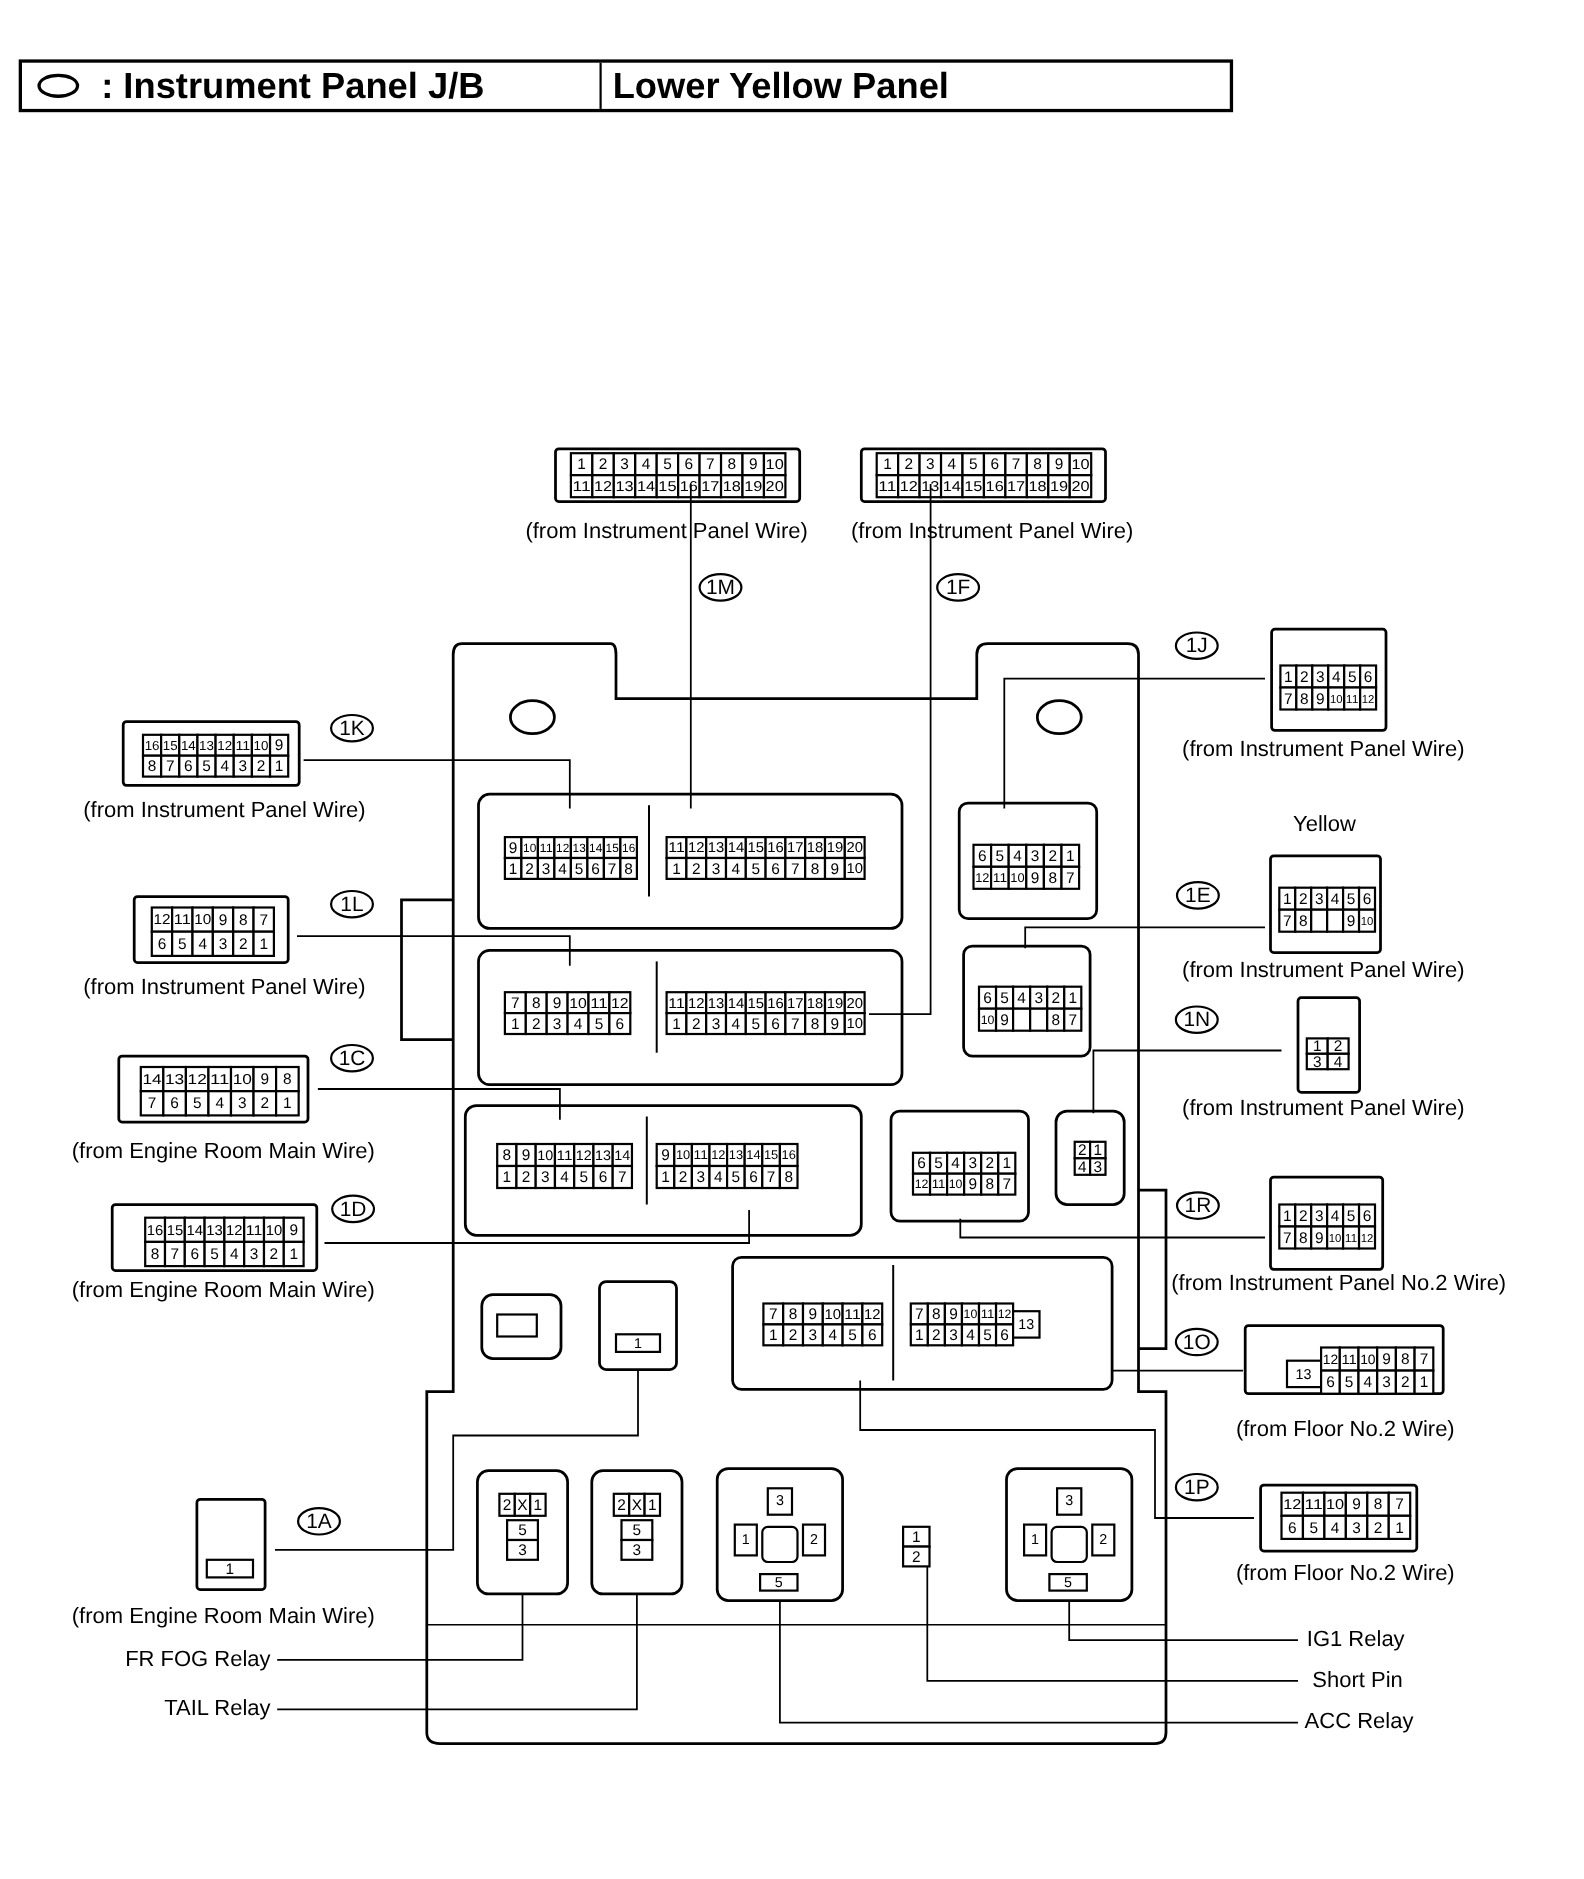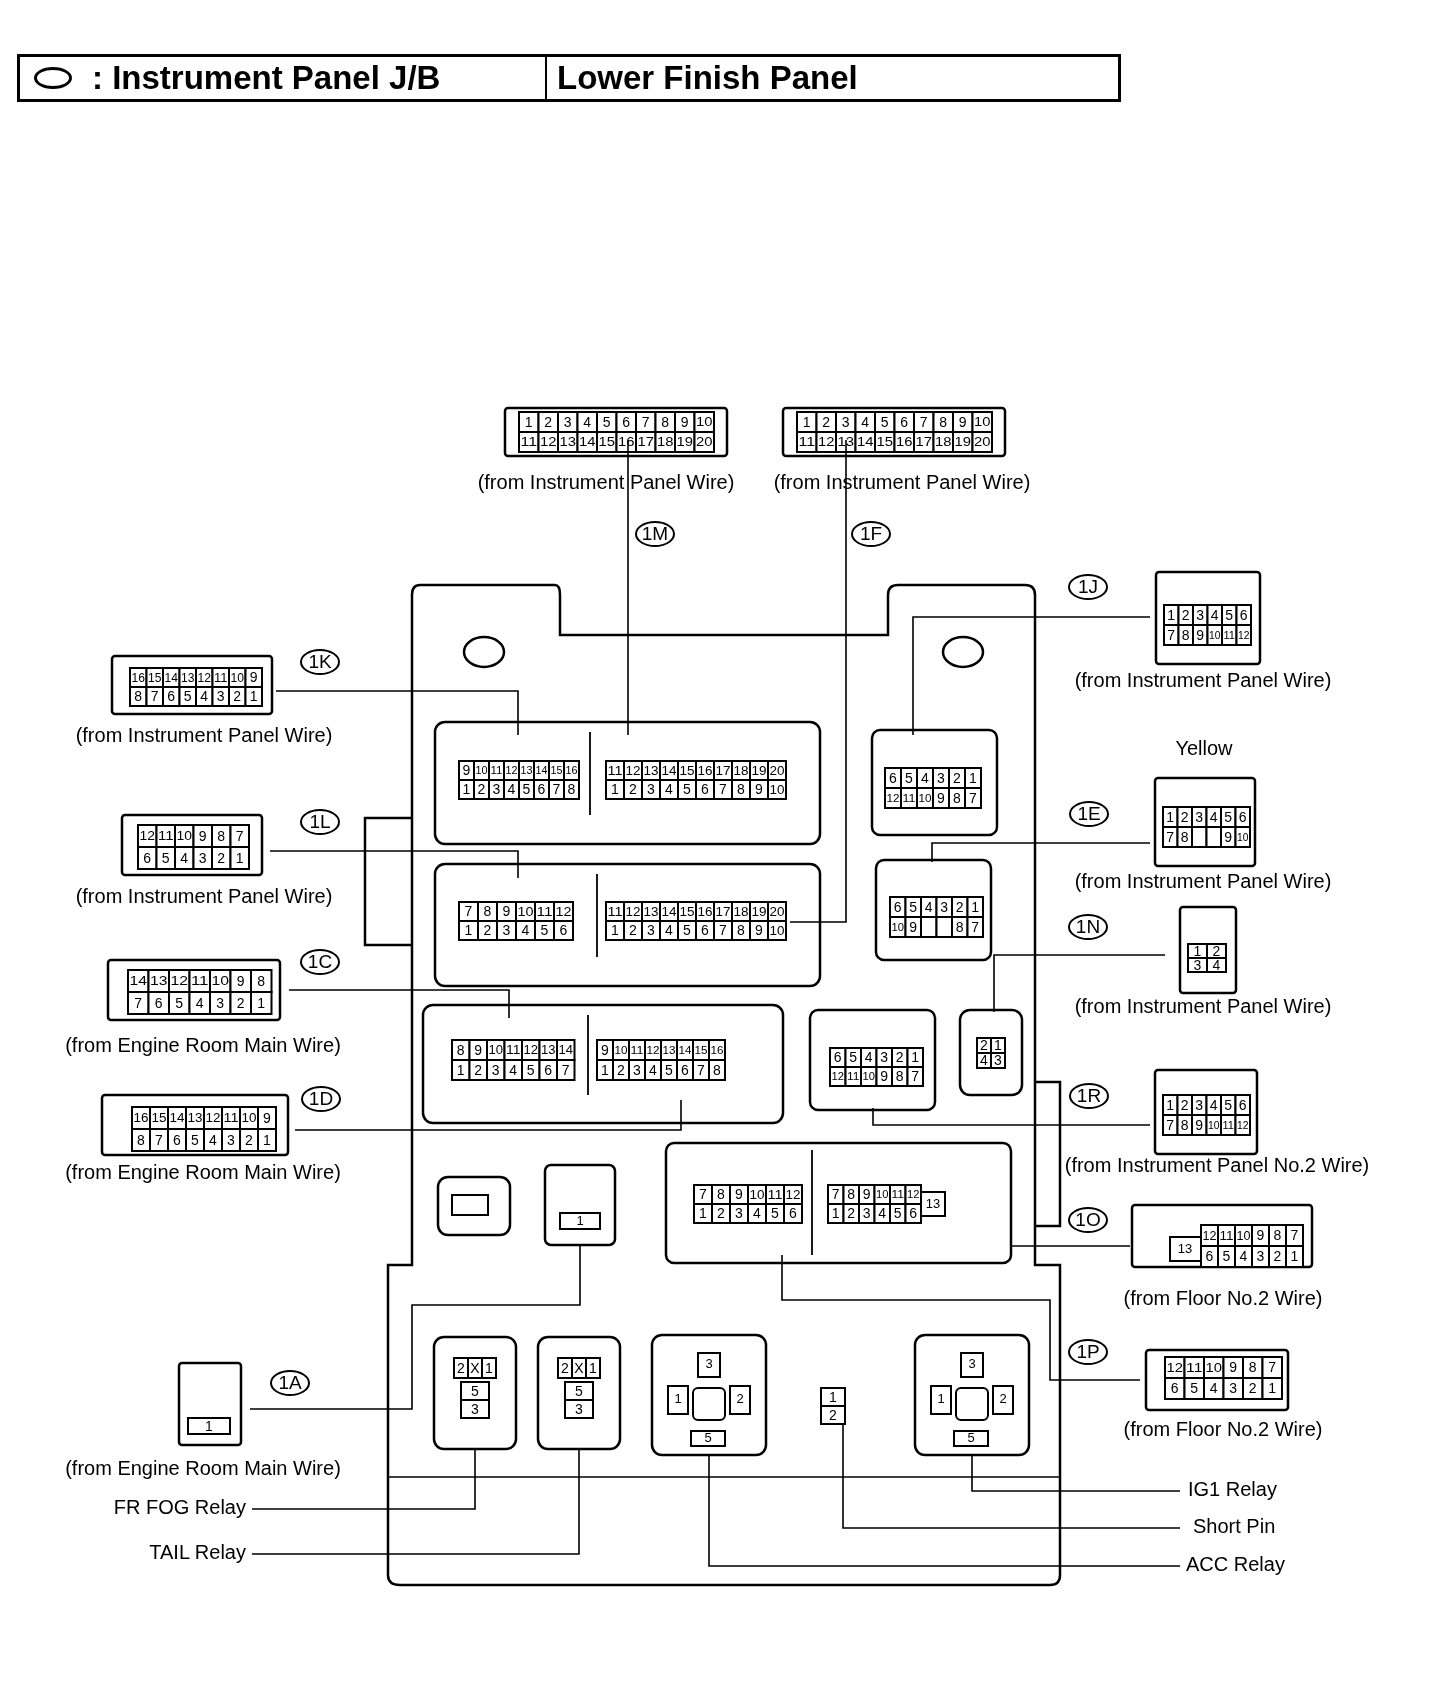--- a/index.html
+++ b/index.html
@@ -19,21 +19,21 @@
 </style>
 </head>
 <body>
 
 <div id="header">
   <div class="left">
     <div class="oval"></div>
     <span class="t">: Instrument Panel J/B</span>
   </div>
   <div class="right">
-    <span class="t">Lower Finish Panel</span>
+    <span class="t">Lower Yellow Panel</span>
   </div>
 </div>
 
 <svg id="diagram" viewBox="0 0 1440 1708" xmlns="http://www.w3.org/2000/svg">
   <g id="static" fill="none" stroke="#000" stroke-width="2.5">
 
     <path d="M420,585 L555,585 Q560,585 560,595 L560,635 L888,635 L888,595 Q888,585 898,585 L1025,585 Q1035,585 1035,595 L1035,1265 L1060,1265 L1060,1575 Q1060,1585 1050,1585 L400,1585 Q388,1585 388,1575 L388,1265 L412,1265 L412,595 Q412,585 420,585 Z"></path>
     <ellipse cx="484" cy="652" rx="20" ry="15"></ellipse>
     <ellipse cx="963" cy="652" rx="20" ry="15"></ellipse>
 

